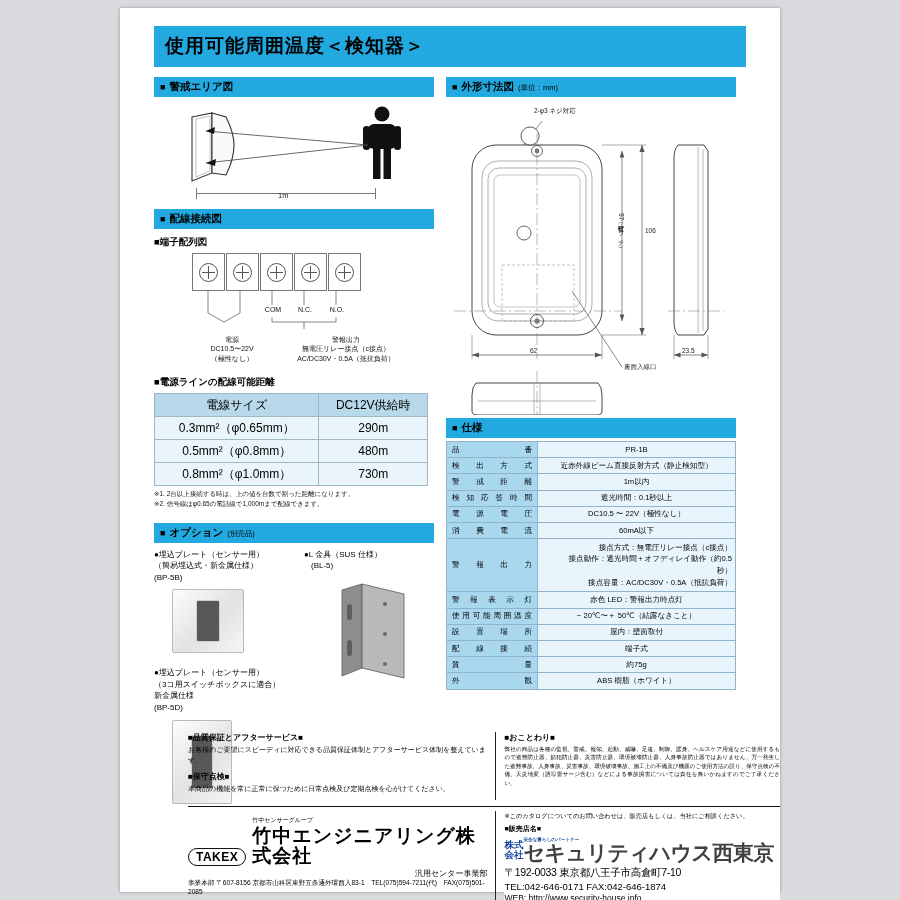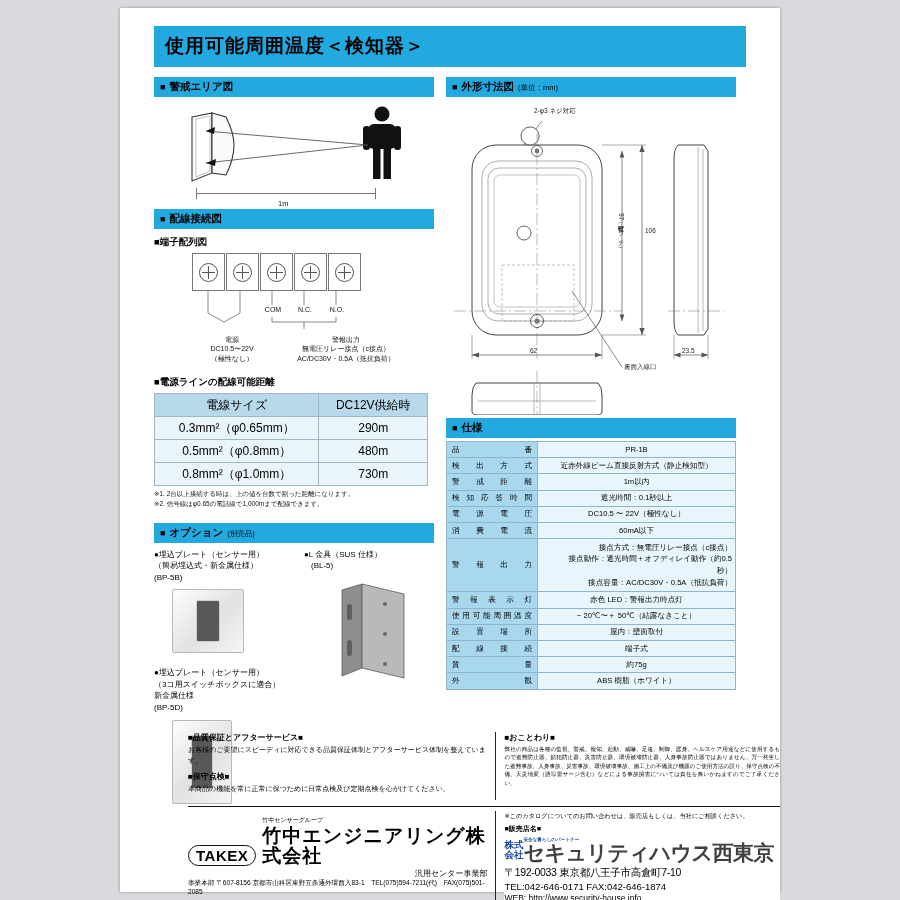--- a/index.html
+++ b/index.html
@@ -37,21 +37,21 @@
   .colL{width:280px;}
   .colR{width:290px;}
 
   
   .area-diagram{position:relative;height:112px;}
   .sensor-box{position:absolute;left:32px;top:14px;}
   .person{position:absolute;left:208px;top:8px;}
   .dim-1m{position:absolute;left:42px;top:88px;width:180px;}
   .dim-1m .line{position:relative;height:1px;background:#777;top:8px;}
   .dim-1m .cap{position:absolute;width:1px;height:11px;background:#777;top:3px;}
-  .dim-1m .lbl{position:absolute;left:82px;top:14px;font-size:7.5px;color:#222;}
+  .dim-1m .lbl{position:absolute;left:82px;top:6px;font-size:7.5px;color:#222;}
 
   
   .sub-head{font-size:9.5px;font-weight:bold;margin:7px 0 4px 0;}
   .terminal{display:flex;gap:1px;margin-left:38px;width:170px;}
   .tscrew{
     width:31px;height:36px;border:1px solid #777;background:#fff;
     display:flex;align-items:center;justify-content:center;
   }
   .tscrew .circ{
     width:17px;height:17px;border:1px solid #555;border-radius:50%;position:relative;
@@ -105,21 +105,21 @@
   .f-left{width:300px;}
   .f-right{width:276px;border-left:1px solid #222;padding-left:8px;}
   .f-h{font-size:8px;font-weight:bold;margin:0 0 2px 0;}
   .f-p{font-size:7px;line-height:1.5;margin:0 0 5px 0;}
   .f-dis{font-size:5.6px;line-height:1.5;margin:0;text-align:justify;}
   .rule{border-top:1.6px solid #111;margin:6px 0 0 0;}
 
   .company{display:flex;align-items:flex-end;gap:6px;margin-top:5px;}
   .takex{
     border:1.6px solid #111;border-radius:11px;
-    font-size:15px;font-weight:bold;letter-spacing:.5px;
+    font-size:12px;font-weight:bold;letter-spacing:.5px;
     padding:2px 7px;line-height:1;
   }
   .grp{font-size:6px;margin-bottom:1px;}
   .cname{font-size:19px;font-weight:bold;letter-spacing:1px;line-height:1;}
   .divi{text-align:right;font-size:8px;margin-top:2px;}
 
   .addr-tbl{width:100%;border-collapse:collapse;font-size:6.6px;margin-top:2px;}
   .addr-tbl td{padding:1px 2px;white-space:nowrap;}
   .hq{font-size:6.6px;padding-bottom:2px;}
 

